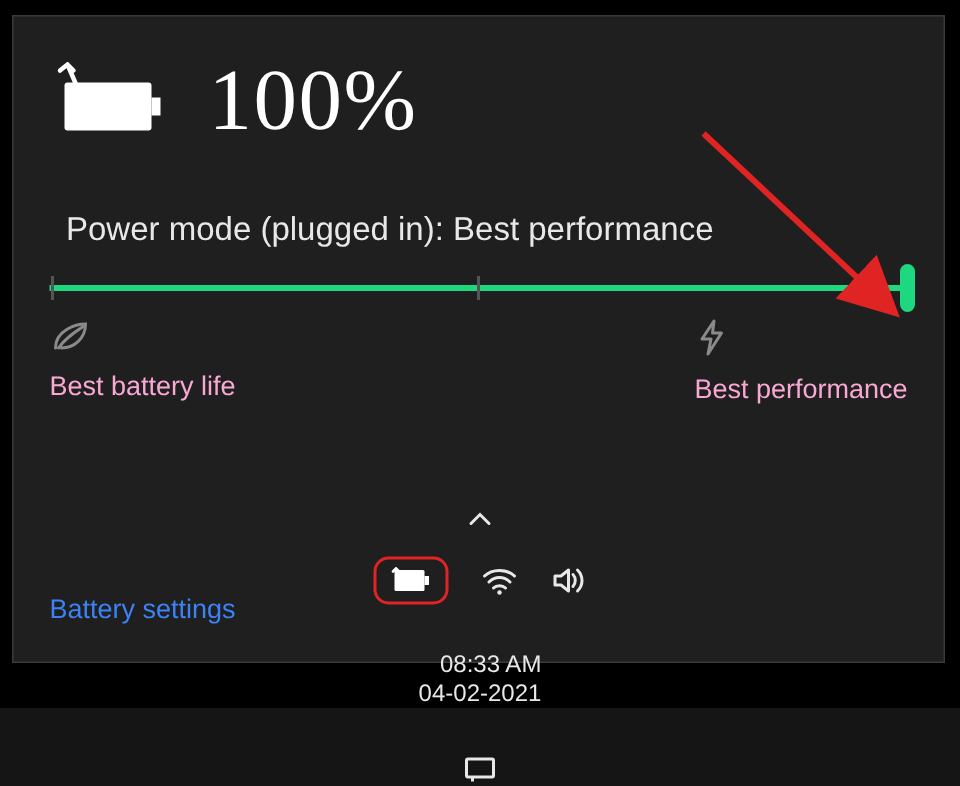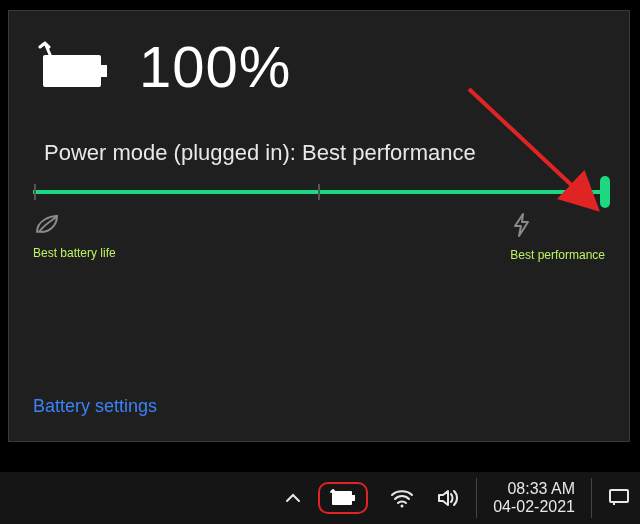--- a/index.html
+++ b/index.html
@@ -8,48 +8,49 @@
       position: absolute;
       left: 8px;
       top: 10px;
       width: 622px;
       height: 432px;
       background: #1f1f1f;
       border: 1px solid #3a3a3a;
       padding: 22px 24px 18px 24px;
       color: #fff;
     }
-    .battery-row { display: flex; align-items: center; gap: 28px; margin-bottom: 40px; }
+    .battery-row { display: flex; align-items: center; gap: 28px; margin-bottom: 40px; font-family: Liberation Serif, serif; }
     .batt-icon svg { display: block; }
     .percent { font-size: 58px; font-weight: 300; color: #fff; letter-spacing: 1px; }
     .mode-label { font-size: 22px; color: #e8e8e8; font-weight: 400; margin-bottom: 24px; margin-left: 11px; }
     .slider-wrap { position: relative; width: 100%; margin-bottom: 14px; }
     .track { position: relative; height: 4px; background: #1ed87f; width: 100%; }
     .tick { position: absolute; top: -6px; width: 2px; height: 16px; background: #555; }
     .tick1 { left: 1px; }
     .tick2 { left: 50%; transform: translateX(-1px); }
     .thumb { position: absolute; top: -14px; width: 10px; height: 32px; background: #1ed87f; border-radius: 5px; right: -5px; }
     .labels-row { display: flex; justify-content: space-between; align-items: flex-start; margin-top: 18px; }
     .lab-left, .lab-right { display: flex; flex-direction: column; gap: 6px; }
     .lab-right { align-items: flex-start; }
-    .lab-text { font-size: 12px; color: #bef264; }
+    .lab-text { font-size: 18px; color: #f9a8d4; }
     .lab-icon { color: #8a8a8a; }
     .settings-link { position: absolute; left: 24px; bottom: 24px; color: #3b82f6; font-size: 18px; }
     .arrow-annot { position: absolute; pointer-events: none; }
 
     .taskbar {
       position: absolute;
       left: 0; bottom: 0; width: 640px; height: 52px;
       background: #151515;
       display: flex;
       align-items: center;
       justify-content: flex-end;
       padding: 0 10px;
       gap: 16px;
       color: #e8e8e8;
+      flex-direction: column;
     }
     .tbsep { width: 1px; height: 40px; background: #444; }
     .tray-group { display: flex; align-items: center; gap: 22px; }
     .tb-icon { display: flex; align-items: center; justify-content: center; color: #e8e8e8; }
     .batt-tray {
       border: 2.5px solid #e02424;
       border-radius: 10px;
       padding: 4px 8px;
       display: flex; align-items: center; justify-content: center;
     }

